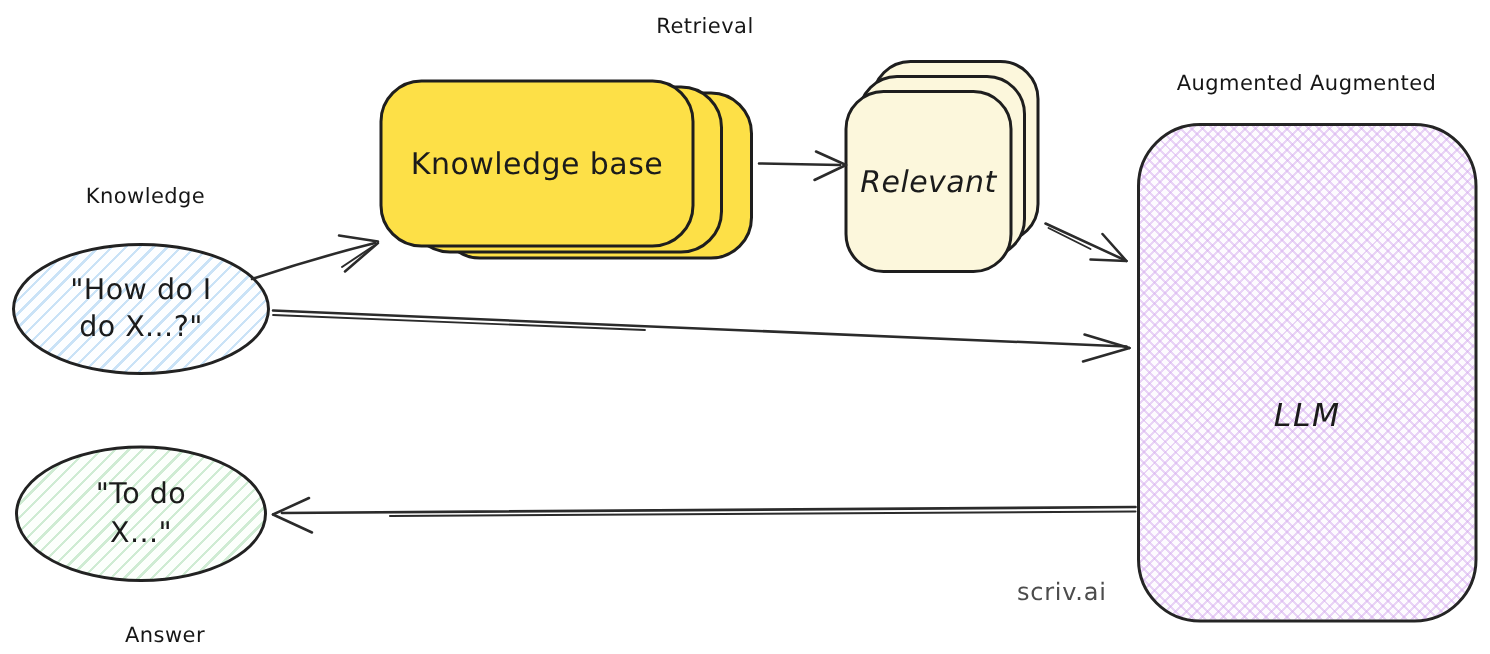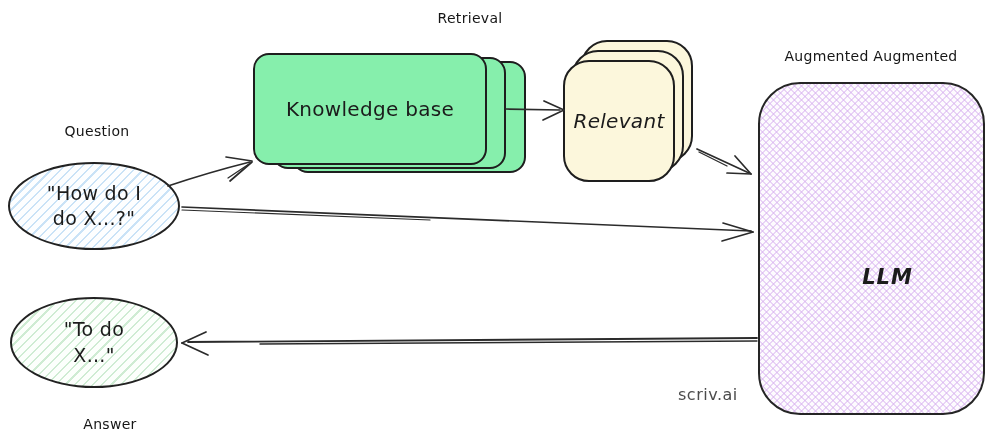--- a/index.html
+++ b/index.html
@@ -6,22 +6,22 @@
   .canvas{
     position:relative;width:993px;height:436px;background:#ffffff;overflow:hidden;
     font-family:"DejaVu Sans", sans-serif;color:#1b1b1b;
   }
   .lbl{
     position:absolute;font-size:14px;font-weight:500;color:#161616;
     white-space:nowrap;text-align:center;letter-spacing:.3px;
   }
   
   .kb-card{
-    position:absolute;width:234px;height:112px;background:#86efac;
-    border:2px solid #1e1e1e;border-radius:16px;box-sizing:border-box;
+    position:absolute;width:210px;height:112px;background:#fde047;
+    border:2px solid #1e1e1e;border-radius:28px;box-sizing:border-box;
   }
   .rk-card{
     position:absolute;width:112px;height:122px;background:#fcf7dc;
     border:2px solid #1e1e1e;border-radius:26px;box-sizing:border-box;
   }
   .card-text{
     position:absolute;inset:0;display:flex;flex-direction:column;
     align-items:center;justify-content:center;font-size:20px;font-weight:500;
     letter-spacing:.3px;line-height:1.25;text-align:center;
   }
@@ -29,22 +29,22 @@
   .llm-box{
     position:absolute;left:758px;top:82px;width:227px;height:333px;
     border:2.2px solid #252525;border-radius:42px;box-sizing:border-box;
     background:
       repeating-linear-gradient(45deg, rgba(213,173,238,.50) 0 1.4px, transparent 1.4px 5px),
       repeating-linear-gradient(135deg, rgba(213,173,238,.50) 0 1.4px, transparent 1.4px 5px),
       #fdfbfe;
     display:flex;align-items:center;justify-content:center;
   }
   .llm-text{
-    font-size:21px;font-weight:700;letter-spacing:1px;font-style:italic;
-    position:relative;top:28px;padding-left:32px;
+    font-size:21px;font-weight:400;letter-spacing:1px;font-style:italic;
+    position:relative;top:28px;
   }
   
   .bubble{
     position:absolute;border:2.2px solid #222222;border-radius:50%;
     box-sizing:border-box;display:flex;flex-direction:column;
     align-items:center;justify-content:center;text-align:center;
     font-size:19px;font-weight:500;line-height:1.32;letter-spacing:.3px;
   }
   .bubble-blue{
     background:
@@ -90,21 +90,21 @@
         <div class="card-text">
           <span>Relevant</span>
         </div>
       </div>
     </div>
 
     <div class="llm-box">
       <span class="llm-text">LLM</span>
     </div>
 
-    <div class="lbl" style="left:52px;top:123px;width:90px;">Question</div>
+    <div class="lbl" style="left:52px;top:123px;width:90px;">Knowledge</div>
     <div class="bubble bubble-blue" style="left:8px;top:162px;width:172px;height:88px;">
       <span>"How do I</span>
       <span>do X...?"</span>
     </div>
 
     <div class="bubble bubble-green" style="left:10px;top:297px;width:168px;height:91px;">
       <span>"To do</span>
       <span>X..."</span>
     </div>
     <div class="lbl" style="left:62px;top:416px;width:72px;margin-left:12px;">Answer</div>

